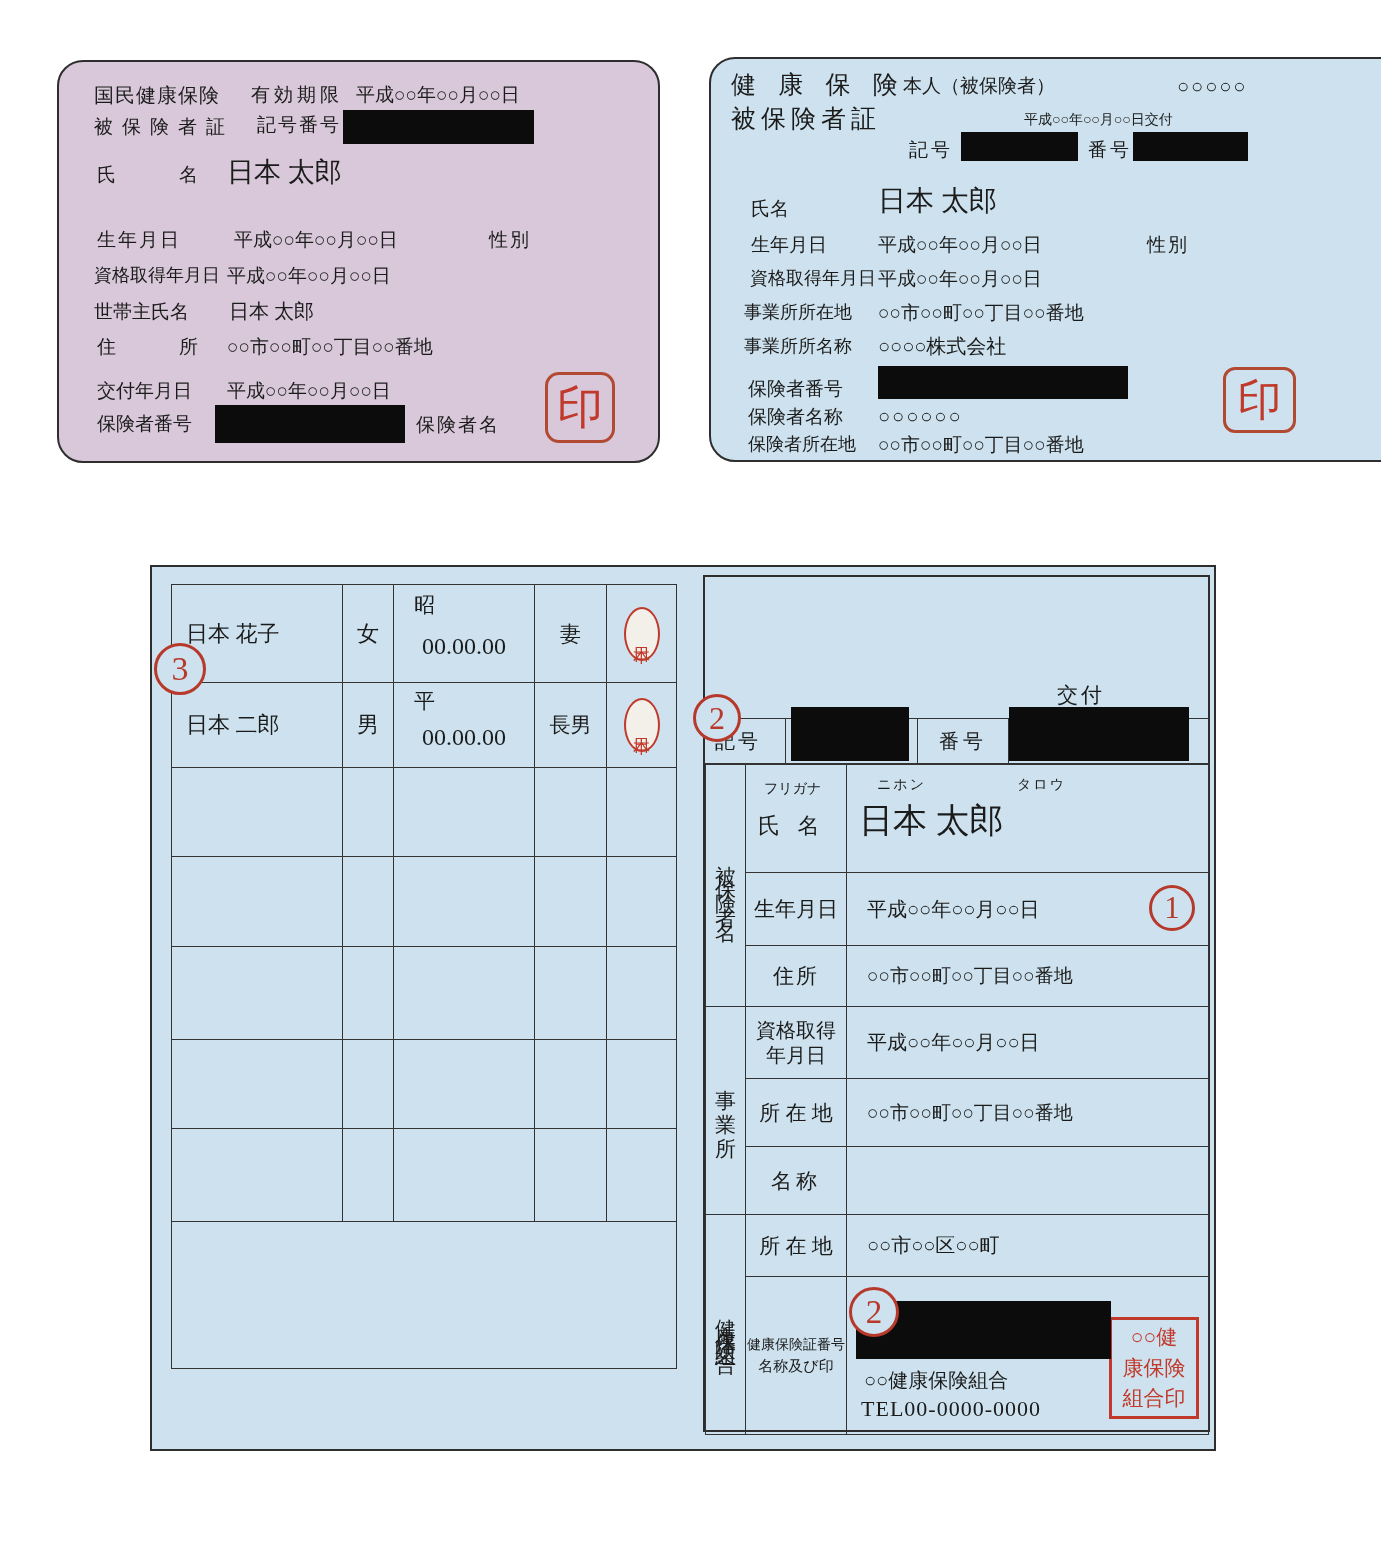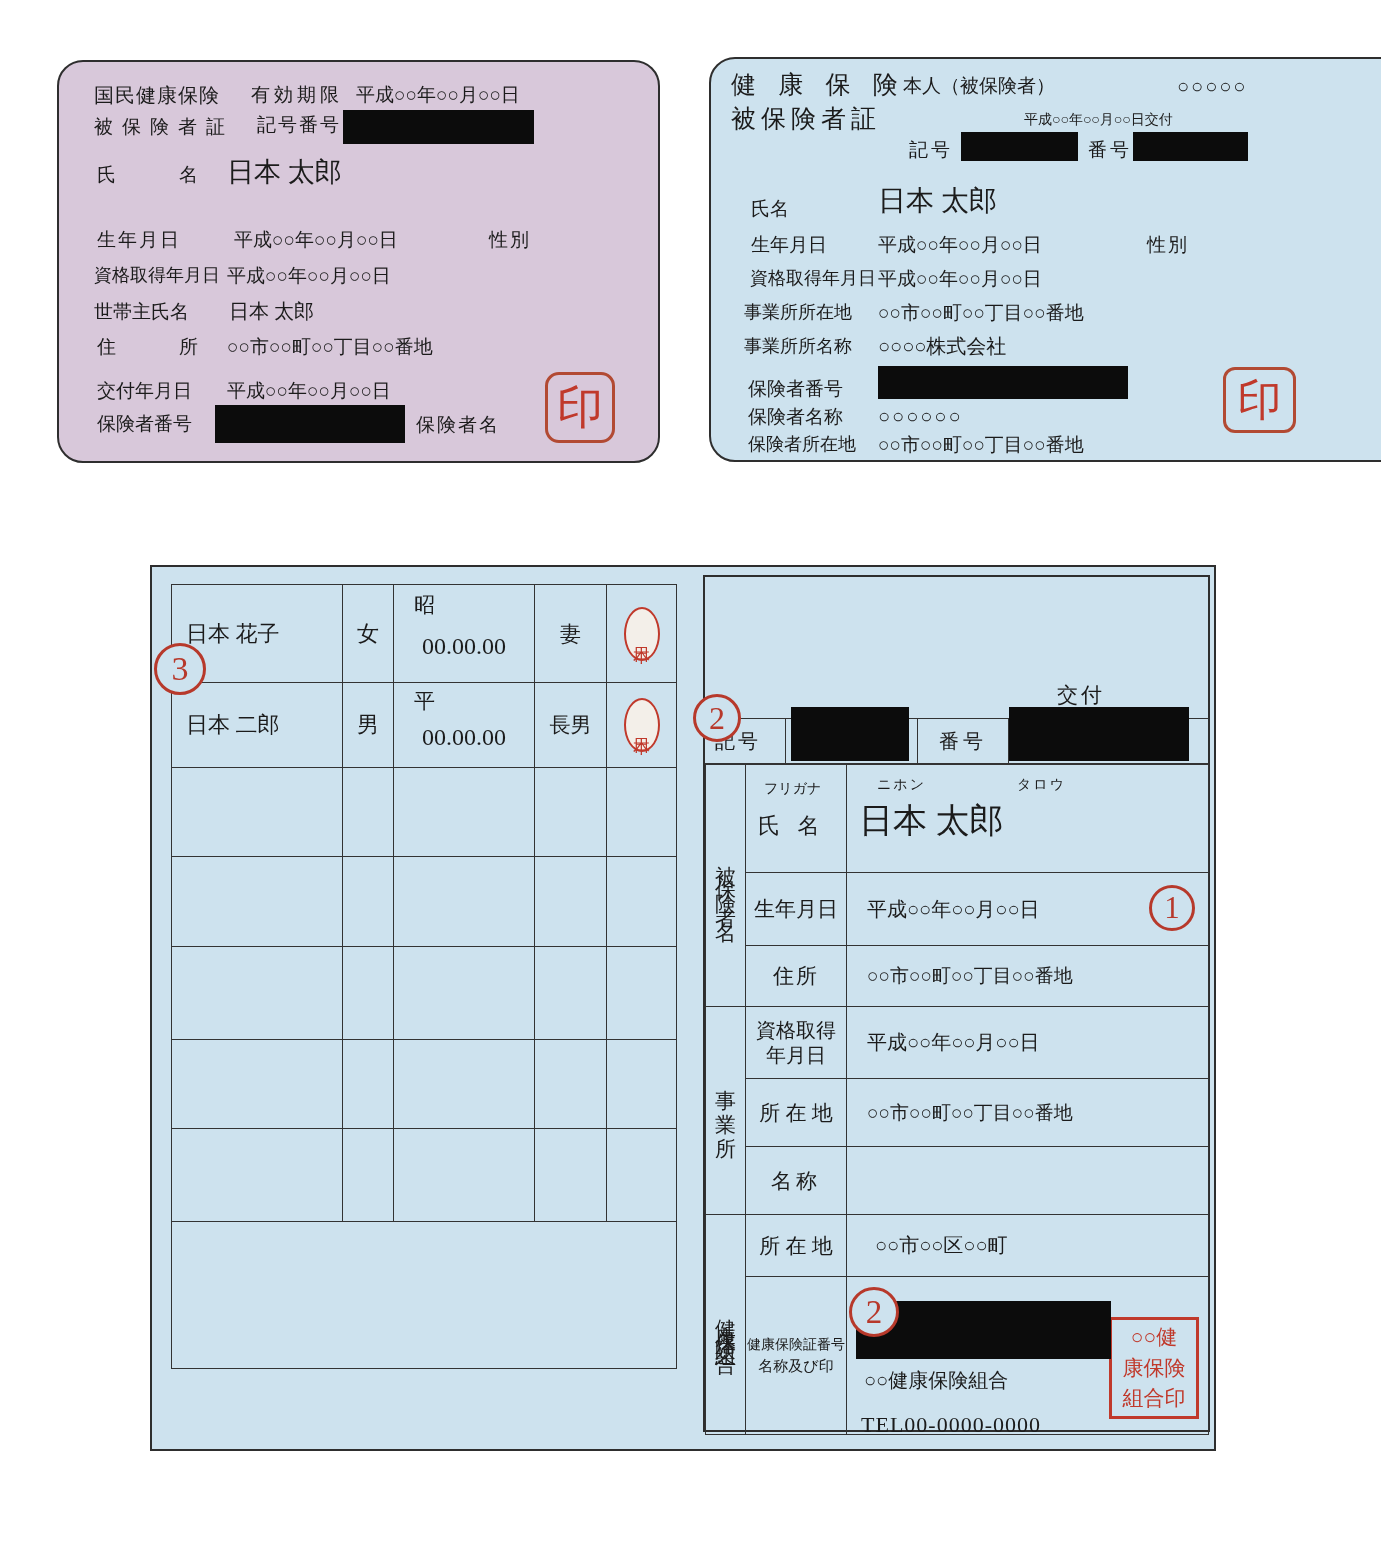--- a/index.html
+++ b/index.html
@@ -261,34 +261,34 @@
       </tr>
       <tr style="height:68px;">
         <td class="center"><span style="font-size:21px;letter-spacing:4px;">名称</span></td>
         <td></td>
       </tr>
       <tr style="height:62px;">
         <td rowspan="2" class="center">
           <span class="vert" style="font-size:21px;letter-spacing:7px;">健康保険組合</span>
         </td>
         <td class="center"><span style="font-size:21px;">所 在 地</span></td>
-        <td style="padding-left:28px;margin-top:22px;"><span style="font-size:20px;">○○市○○区○○町</span></td>
+        <td style="padding-left:20px;margin-top:22px;"><span style="font-size:20px;">○○市○○区○○町</span></td>
       </tr>
       <tr style="height:158px;">
         <td class="center" style="font-size:14px;line-height:1.5;">
           <div>健康保険証番号</div>
           <div style="font-size:15px;">名称及び印</div>
         </td>
         <td>
           <div class="badge" style="left:2px;top:10px;width:50px;height:50px;font-size:33px;">
             <span>2</span>
           </div>
           <div class="redact" style="left:9px;top:24px;width:255px;height:58px;z-index:2;"></div>
           <span class="t" style="left:17px;top:92px;font-size:20px;">○○健康保険組合</span>
-          <span class="t" style="left:14px;top:119px;font-size:22px;letter-spacing:1px;margin-top:16px;">TEL00-0000-0000</span>
+          <span class="t" style="left:14px;top:119px;font-size:22px;letter-spacing:1px;">TEL00-0000-0000</span>
           <div style="position:absolute;left:262px;top:40px;width:90px;height:102px;border:3px solid #c0392b;color:#c0392b;display:flex;flex-direction:column;align-items:center;justify-content:center;font-size:21px;line-height:1.45;">
             <div>○○健</div>
             <div>康保険</div>
             <div>組合印</div>
           </div>
         </td>
       </tr>
     </tbody>
       </table>
   </div>

